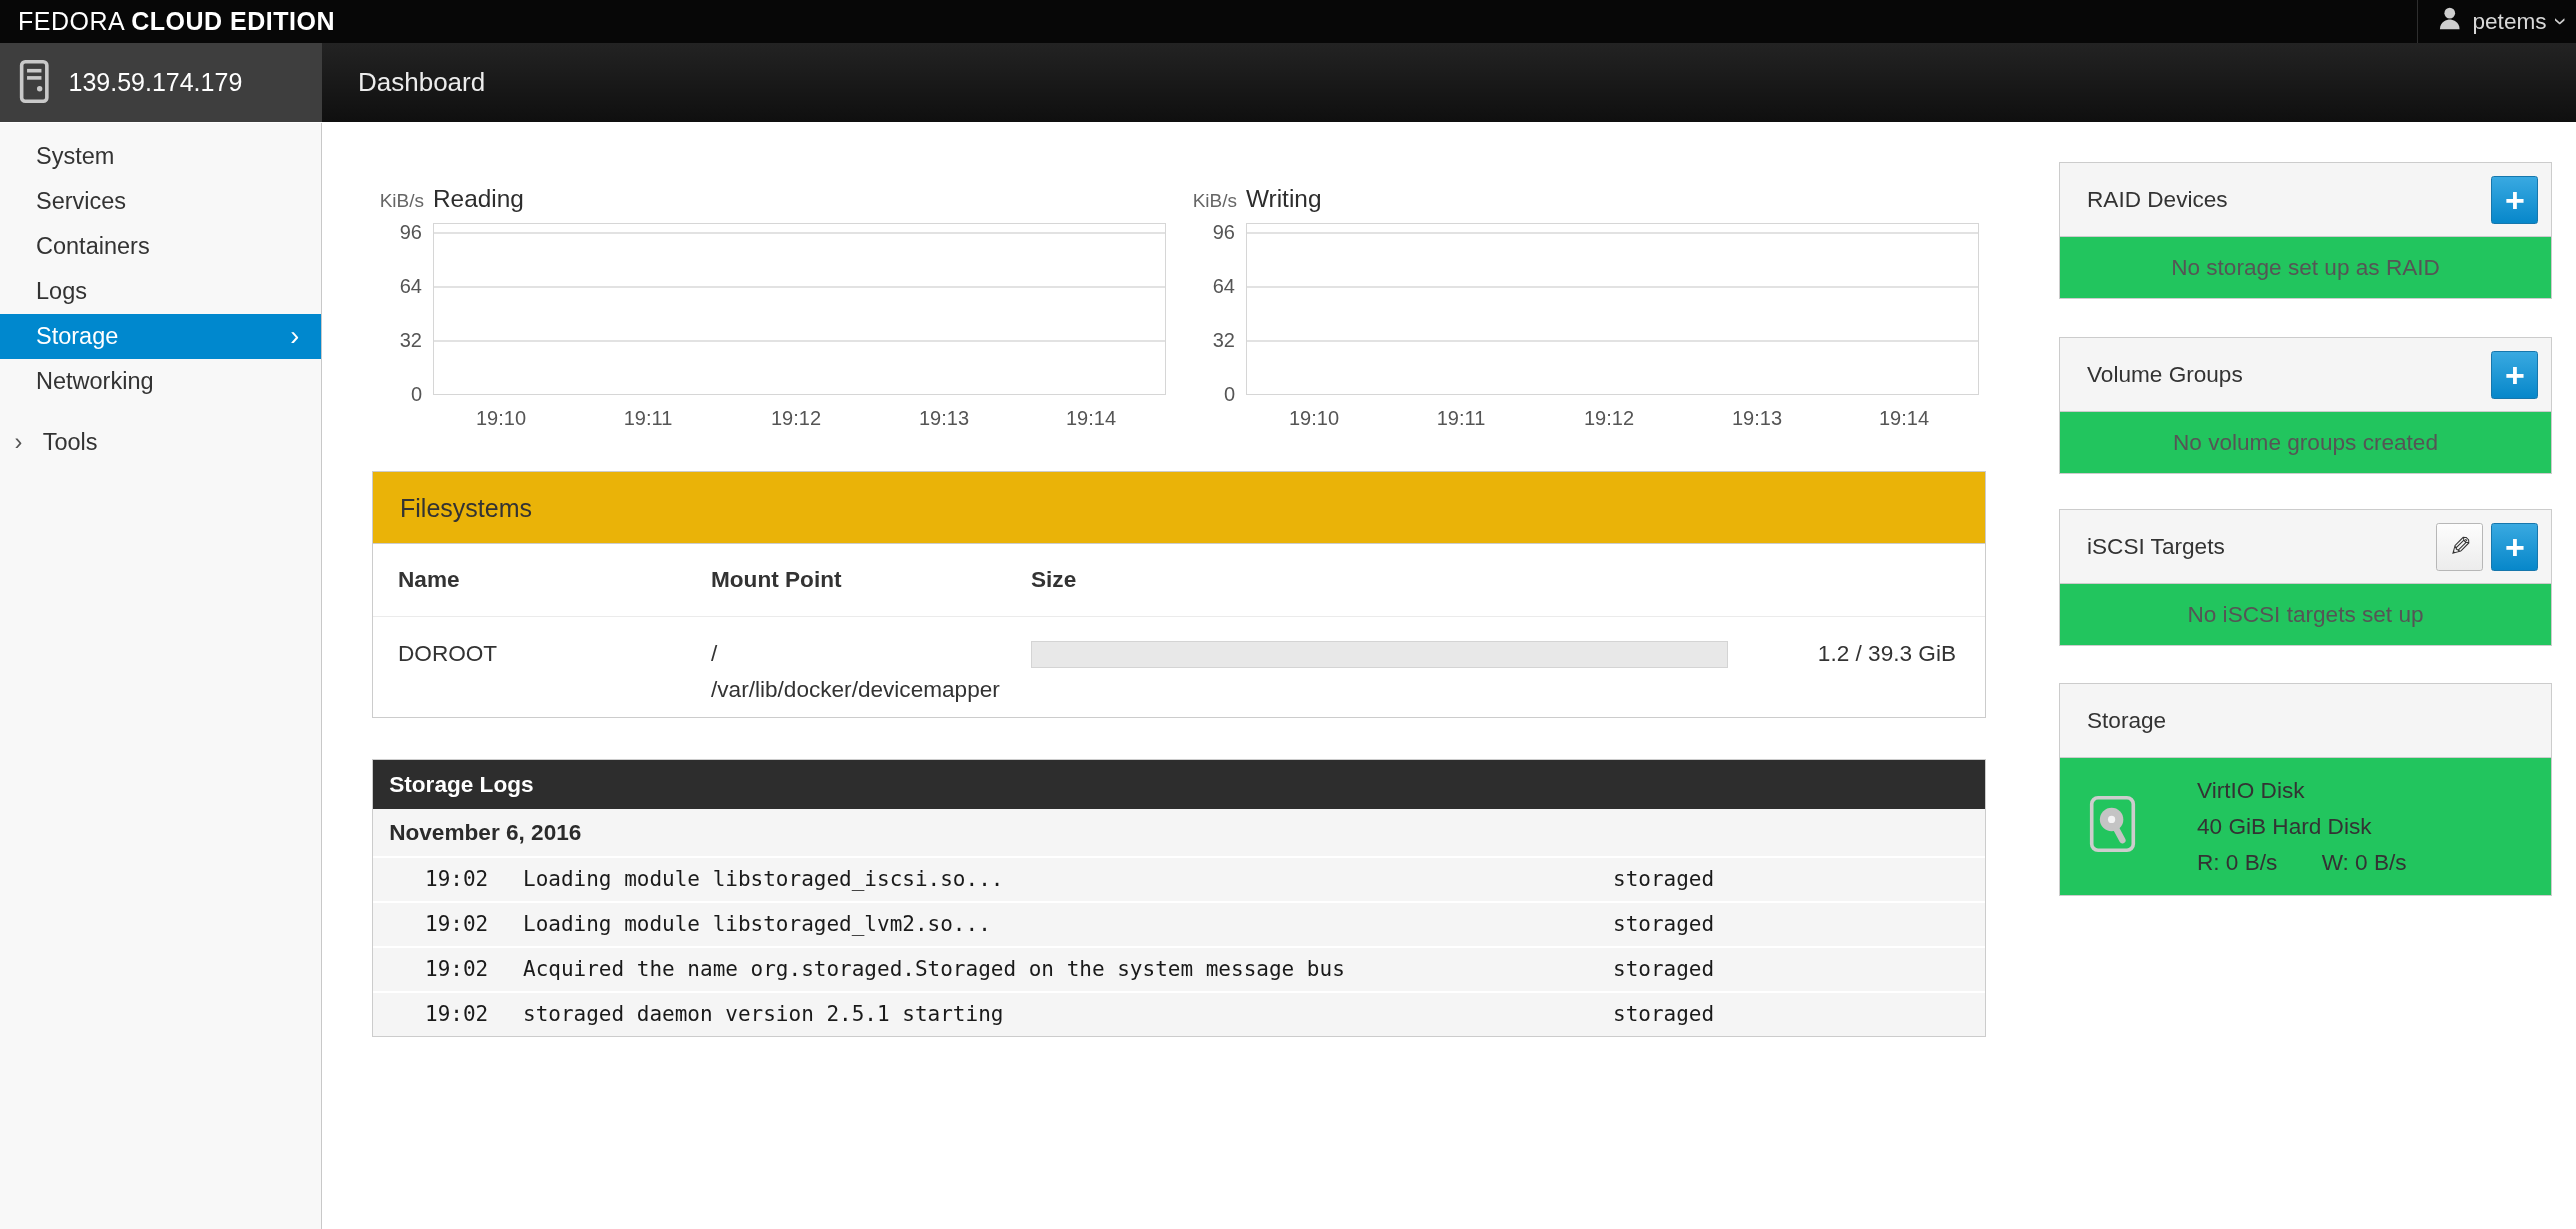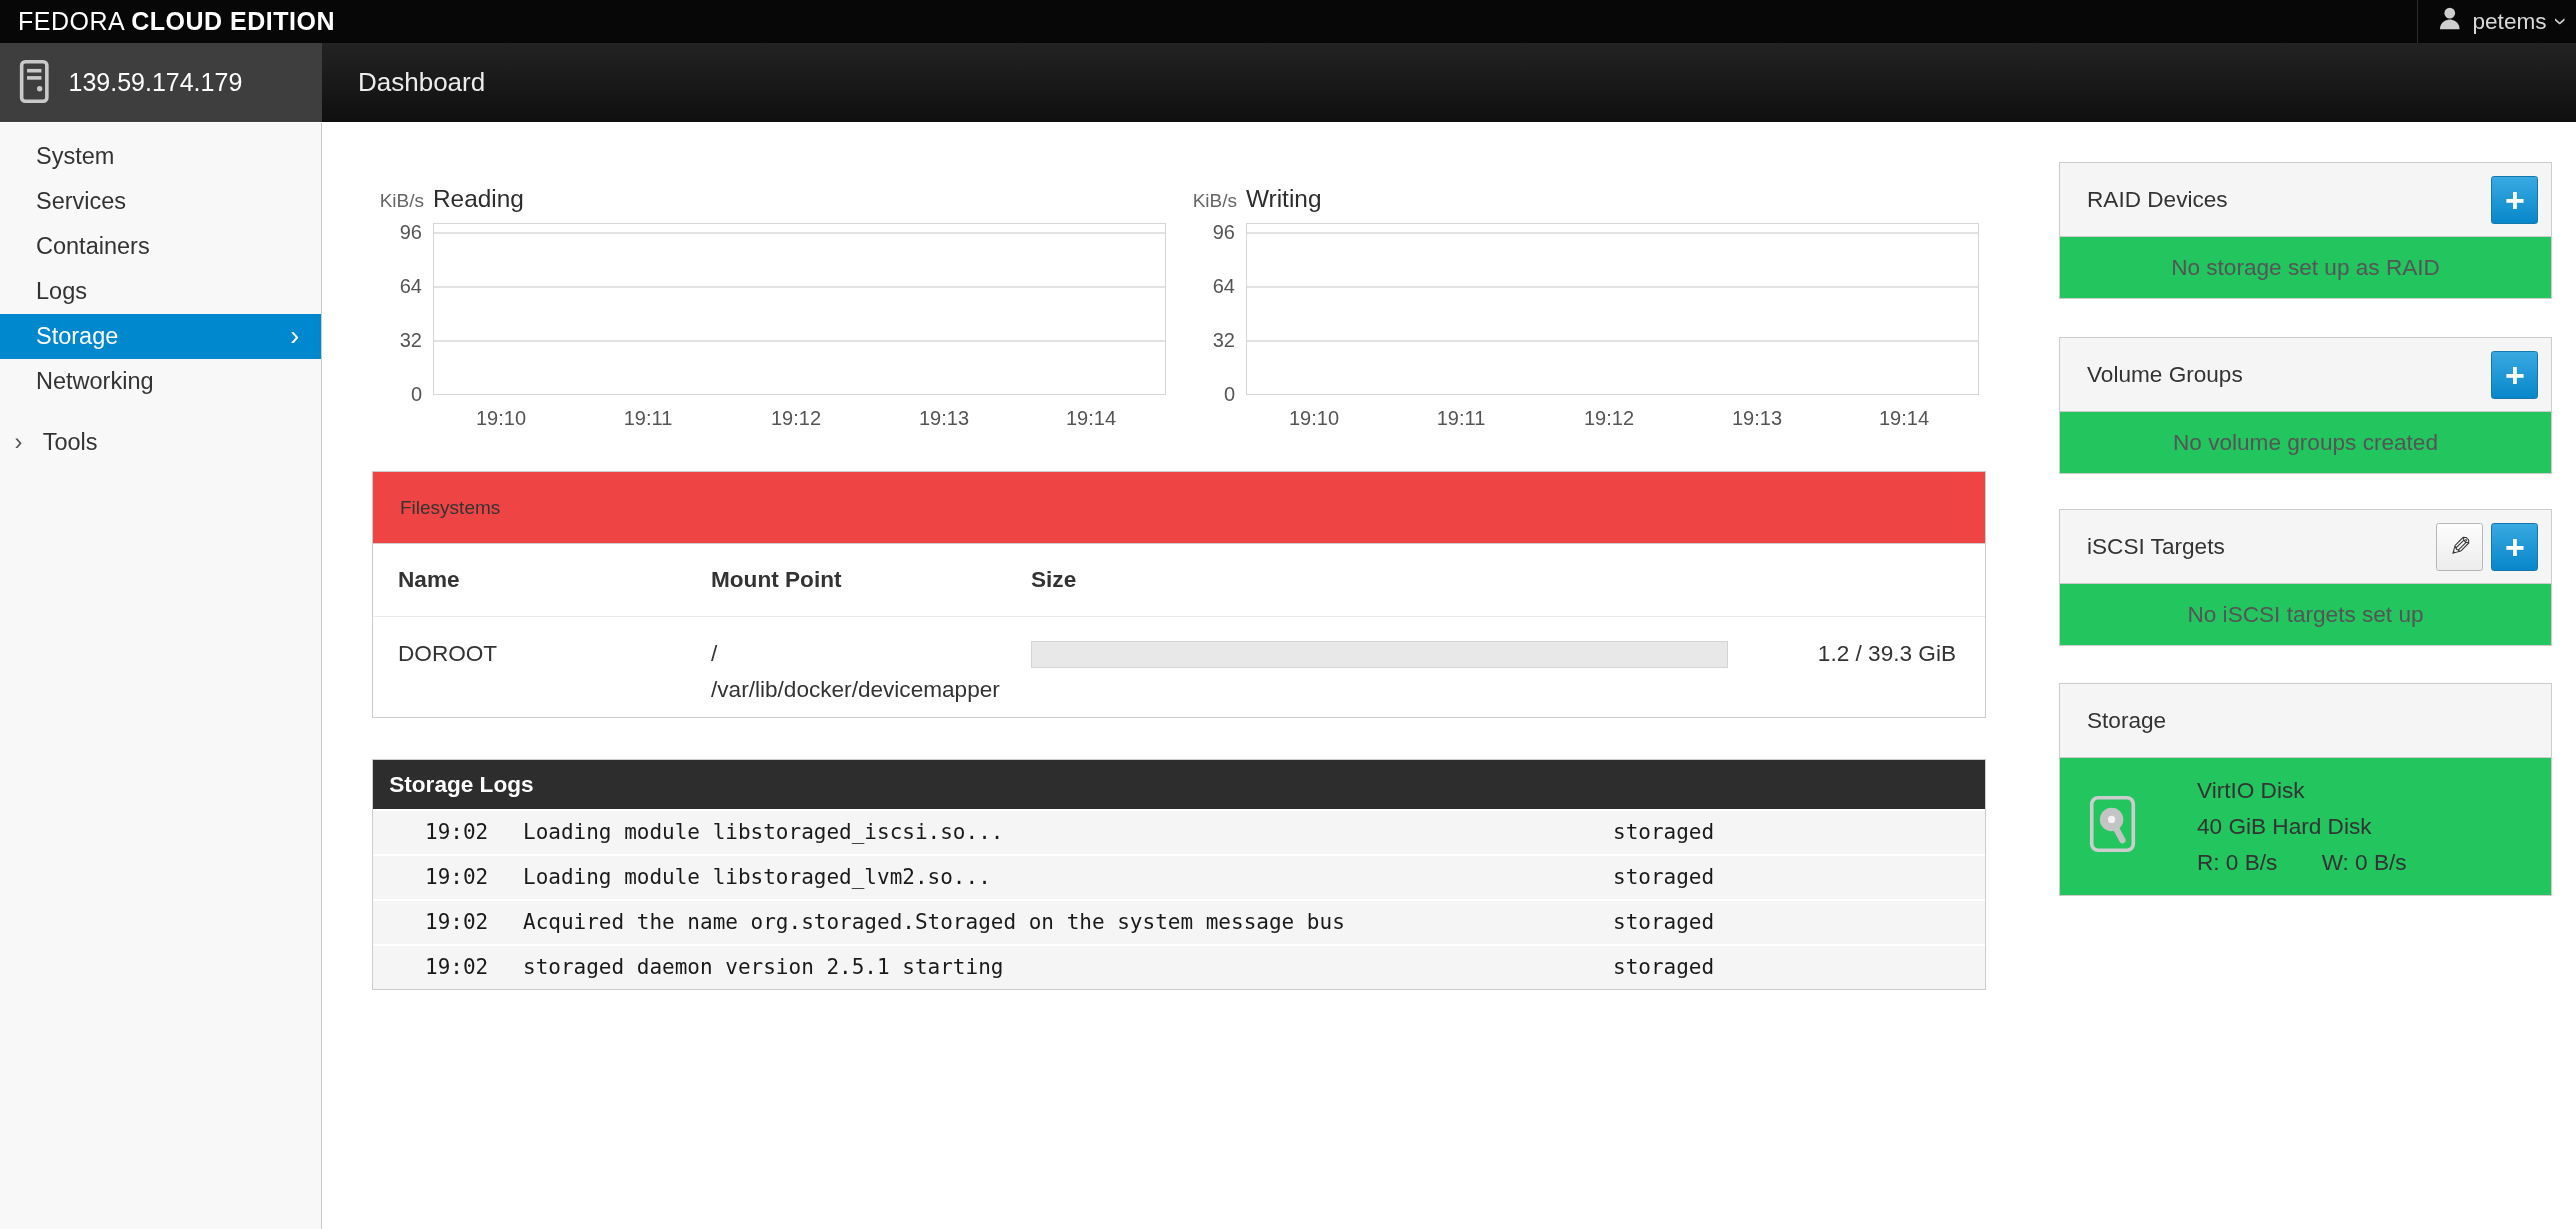--- a/index.html
+++ b/index.html
@@ -84,22 +84,22 @@
   }
   .yt0 { top:40px; } .yt1 { top:94px; } .yt2 { top:148px; } .yt3 { top:202px; }
   .xtick {
     position:absolute; top:226px; width:90px; text-align:center;
     font-size:20px; color:#555;
   }
   .xt0 { left:83px; } .xt1 { left:230px; } .xt2 { left:378px; } .xt3 { left:526px; } .xt4 { left:673px; }
 
   
   .panel-head {
-    height:72px; line-height:72px; background:#ef4444;
-    border-bottom:0.9px solid #ccc; padding-left:27px; font-size:19px; color:#333;
+    height:72px; line-height:72px; background:#eab308;
+    border-bottom:0.9px solid #ccc; padding-left:27px; font-size:25px; color:#333;
   }
 
   
   .panel-fs {
     position:absolute; left:372px; top:471px; width:1614px;
     background:#fff; border:0.9px solid #ccc;
   }
   .fs-cols { position:relative; height:72px; font-weight:bold; font-size:22.6px; color:#333; }
   .fs-cols span { position:absolute; top:0; line-height:72px; }
   .c-name { left:25px; } .c-mount { left:338px; } .c-size { left:658px; }
@@ -274,20 +274,21 @@
     <span class="fs-mount2">/var/lib/docker/devicemapper</span>
     <span class="fs-bar">
       <span class="fs-bar-fill" style="width:3.5%"></span>
     </span>
     <span class="fs-usage">1.2 / 39.3 GiB</span>
   </div>
 </div>
 
 <div class="panel-logs">
   <div class="logs-head">Storage Logs</div>
+  <div class="logs-date">November 6, 2016</div>
   <div class="log-row">
     <span class="log-time">19:02</span>
     <span class="log-msg">Loading module libstoraged_iscsi.so...</span>
     <span class="log-svc">storaged</span>
   </div>
   <div class="log-row">
     <span class="log-time">19:02</span>
     <span class="log-msg">Loading module libstoraged_lvm2.so...</span>
     <span class="log-svc">storaged</span>
   </div>

